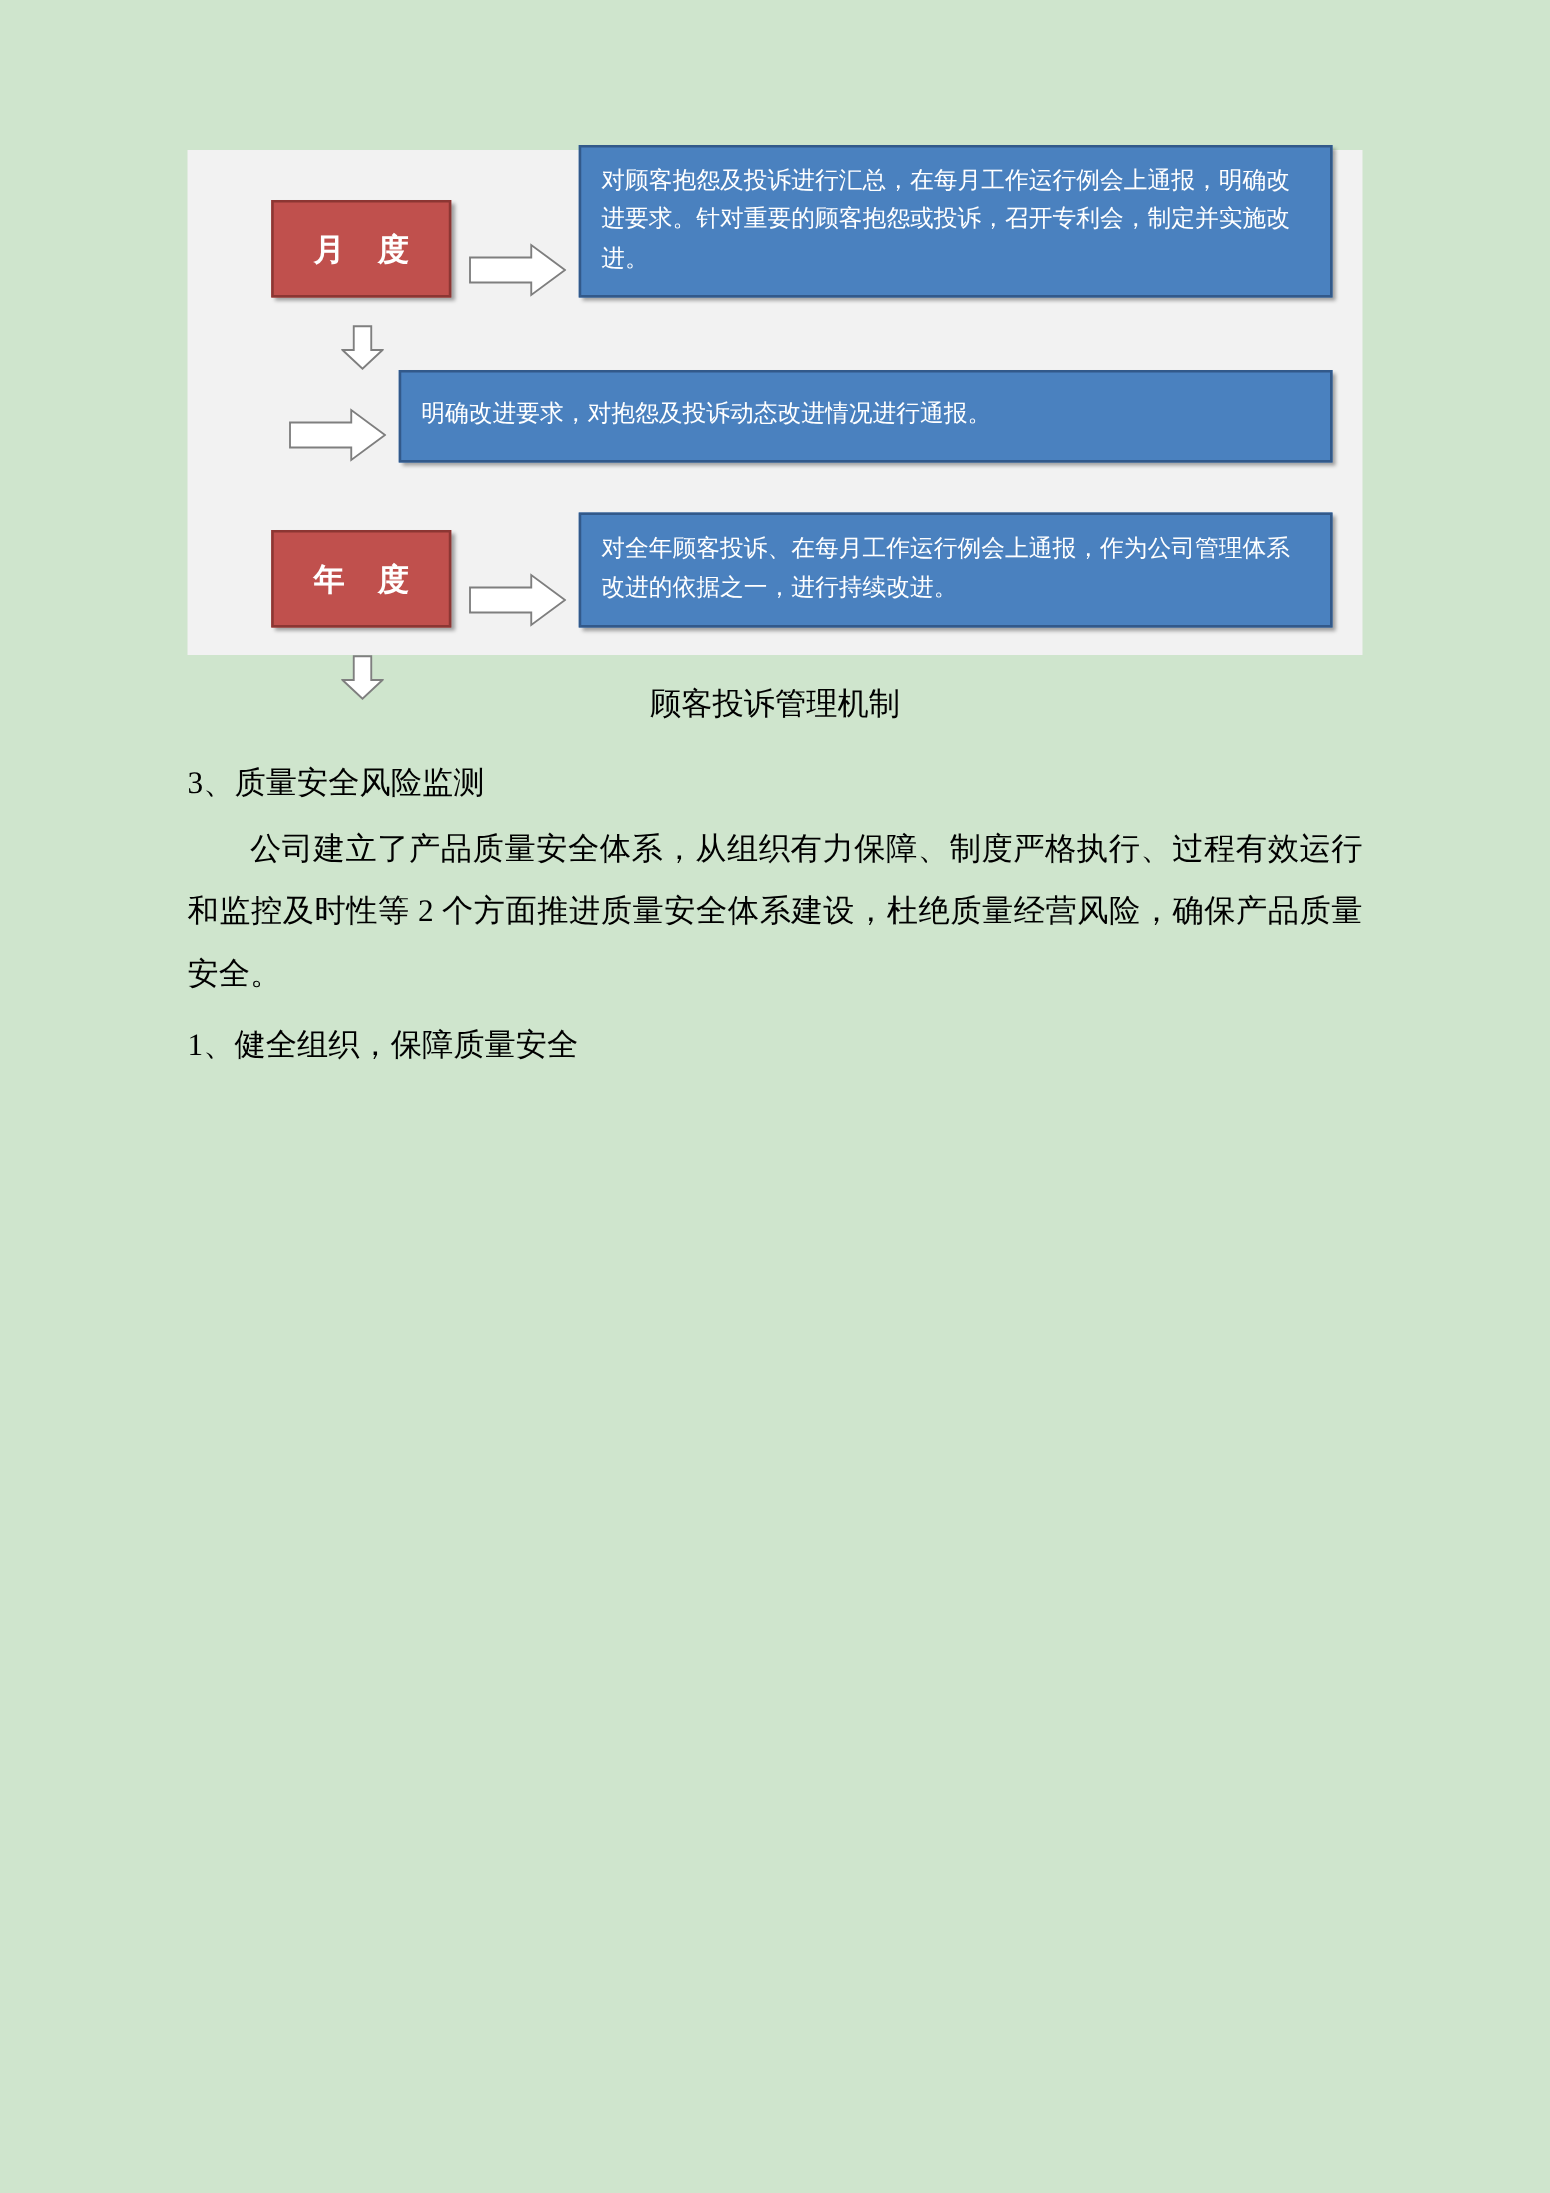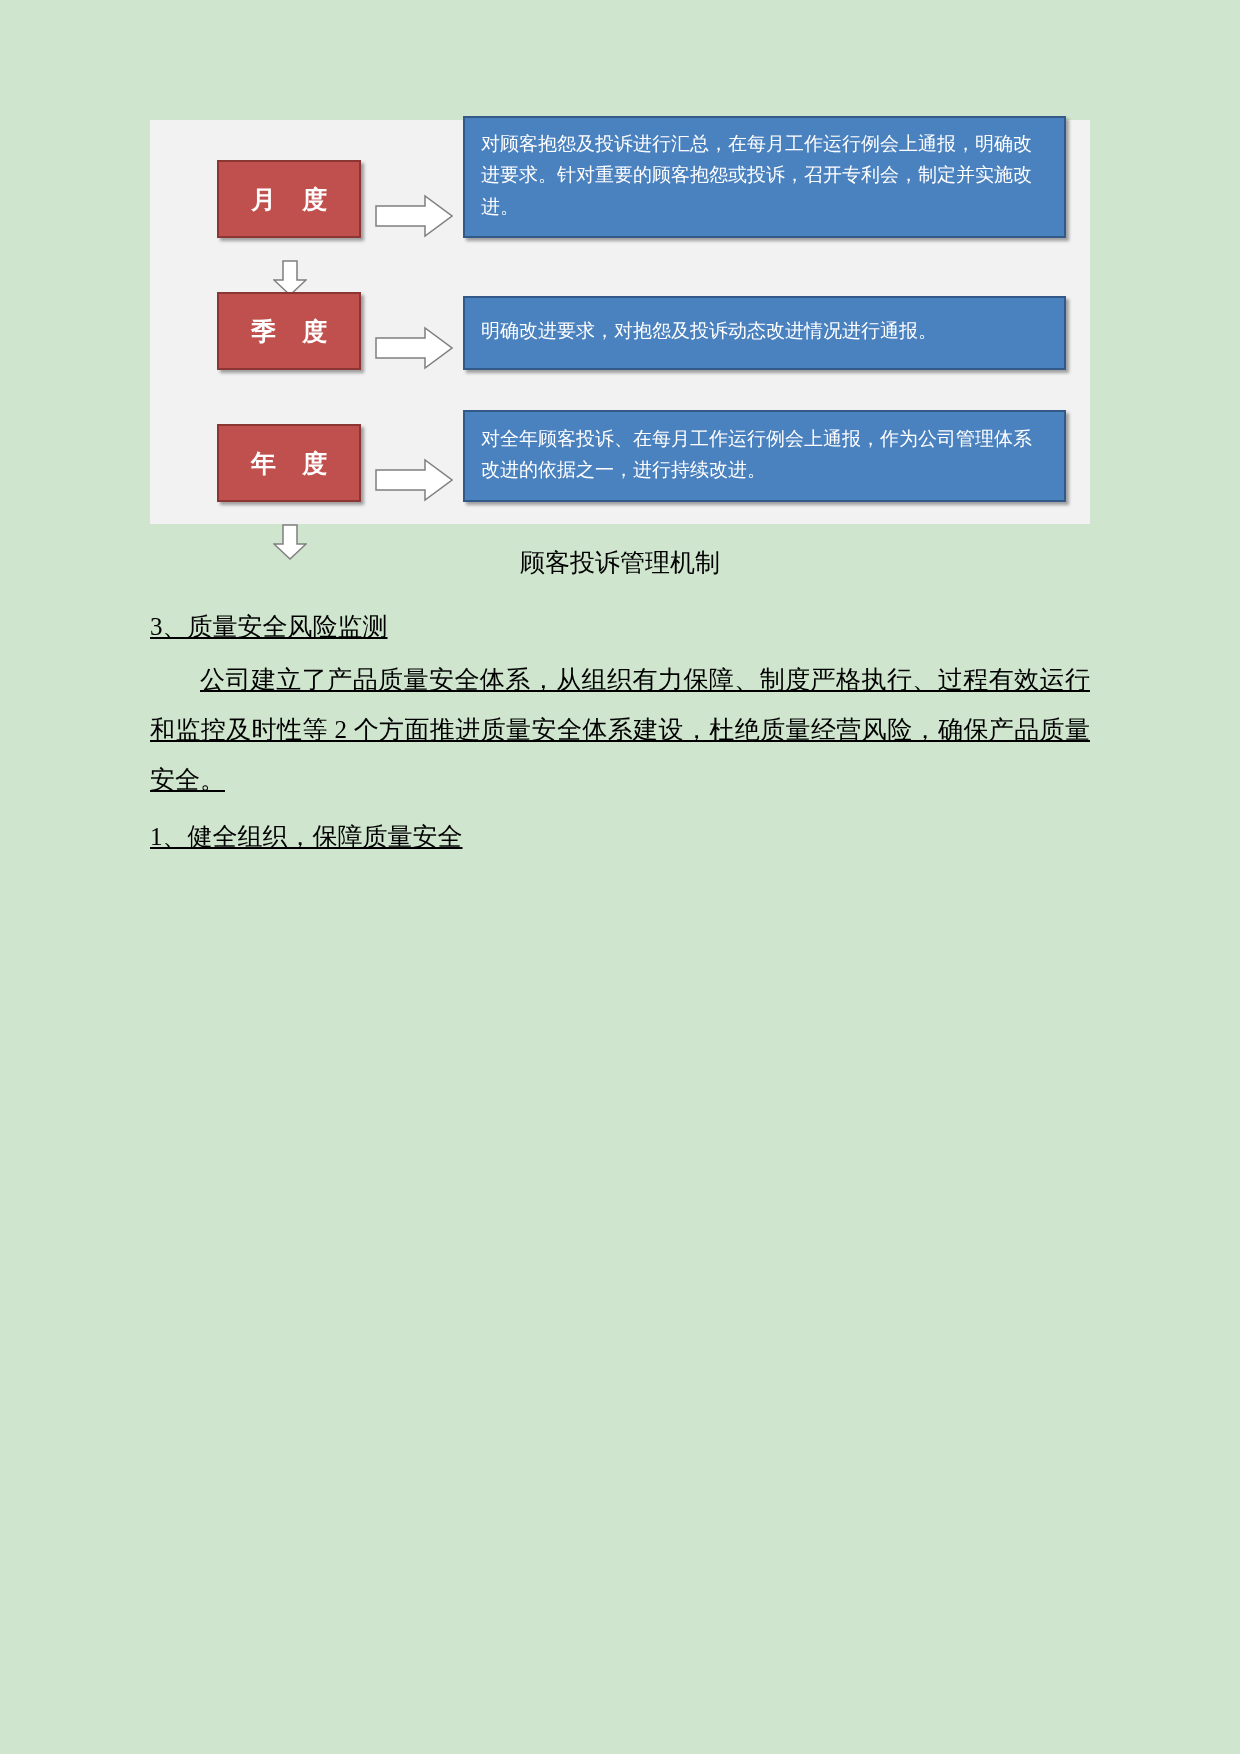--- a/index.html
+++ b/index.html
@@ -91,21 +91,21 @@
   .conn-2 { top: 250px; }
 
   .figure-caption {
     text-align: center;
     font-size: 25px;
     margin: 22px 0 0 0;
     font-family: Liberation Sans, sans-serif;
   }
 
   
-  .body-text { margin-top: 24px; text-decoration: underline; }
+  .body-text { margin-top: 24px; }
   .heading {
     font-size: 25px;
     line-height: 1.9;
     margin: 8px 0 0 0;
   }
   .para {
     font-size: 25px;
     line-height: 2.0;
     margin: 4px 0 0 0;
     text-align: justify;
@@ -131,21 +131,20 @@
       <div class="text-box two-line">对顾客抱怨及投诉进行汇总，在每月工作运行例会上通报，明确改进要求。针对重要的顾客抱怨或投诉，召开专利会，制定并实施改进。</div>
 
       <div class="down-connector conn-1">
         <svg width="34" height="36" viewBox="0 0 34 36">
           <polygon points="10,1 24,1 24,20 33,20 17,35 1,20 10,20" fill="#ffffff" stroke="#7f7f7f" stroke-width="1.5"></polygon>
         </svg>
       </div>
     </div>
 
     <div class="fig-row">
-      <div class="label-box">季  度</div>
       <div class="arrow-right">
         <svg width="78" height="44" viewBox="0 0 78 44">
           <polygon points="1,12 50,12 50,2 77,22 50,42 50,32 1,32" fill="#ffffff" stroke="#7f7f7f" stroke-width="1.5"></polygon>
         </svg>
       </div>
       <div class="text-box">明确改进要求，对抱怨及投诉动态改进情况进行通报。</div>
 
       <div class="down-connector conn-2">
         <svg width="34" height="36" viewBox="0 0 34 36">
           <polygon points="10,1 24,1 24,20 33,20 17,35 1,20 10,20" fill="#ffffff" stroke="#7f7f7f" stroke-width="1.5"></polygon>

